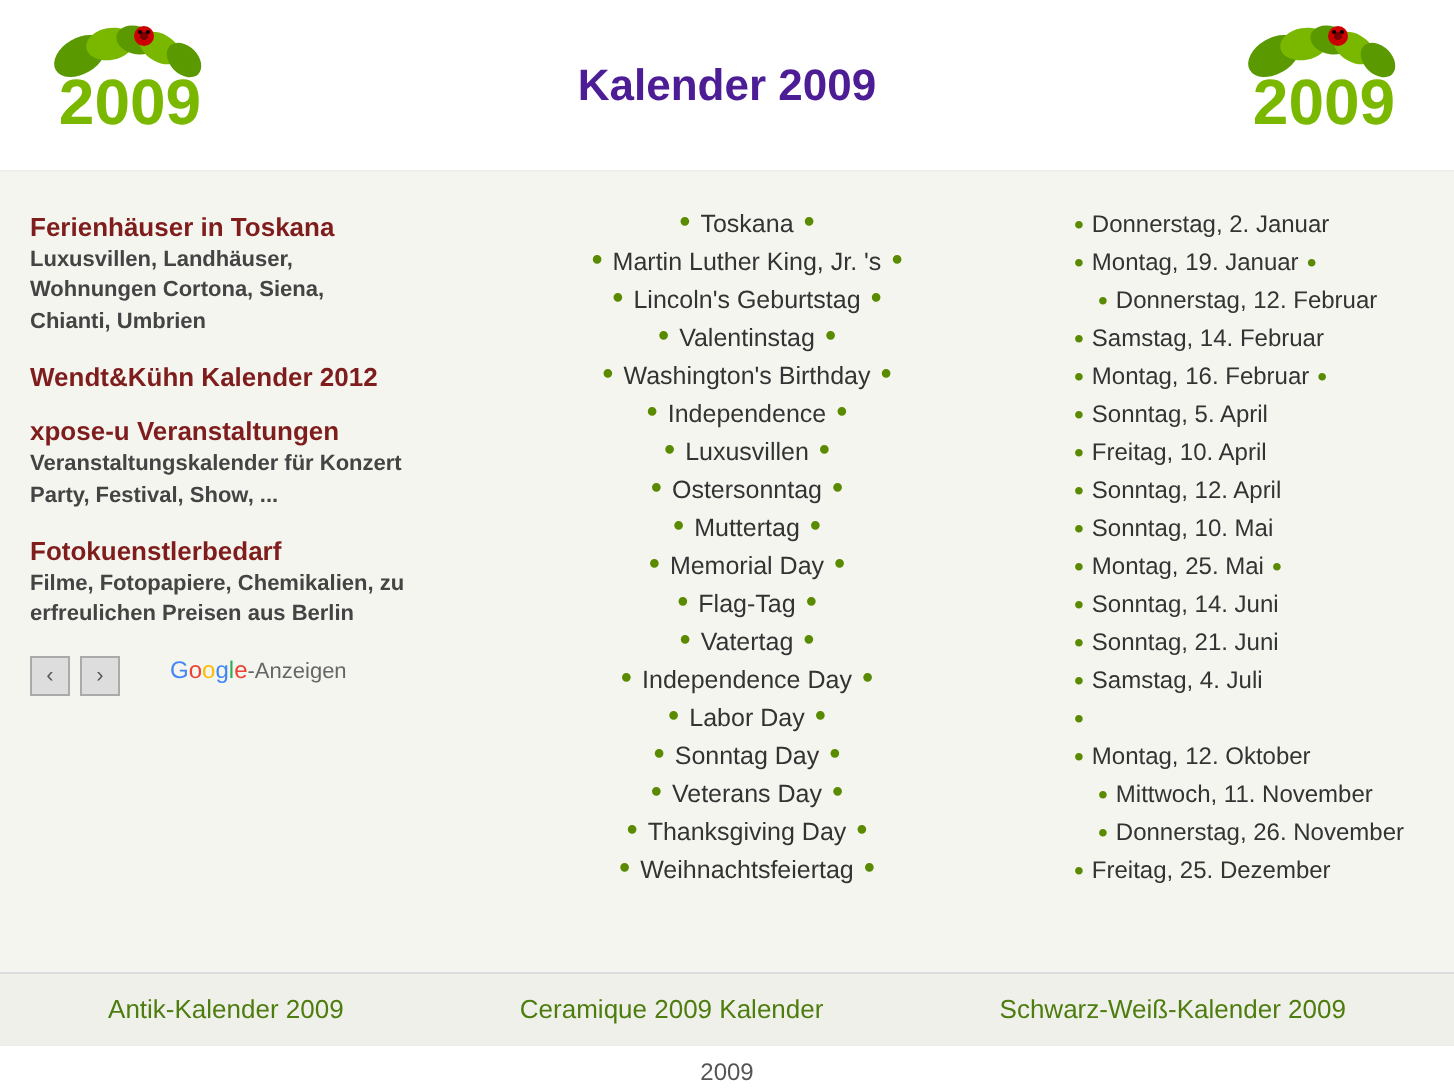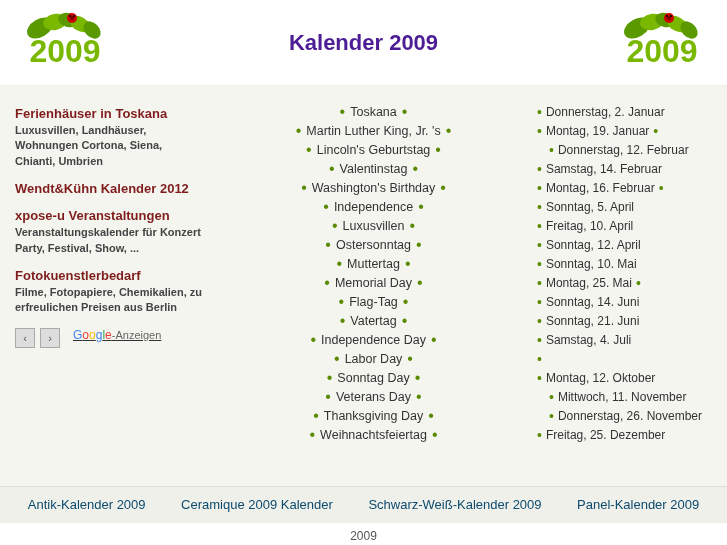--- a/index.html
+++ b/index.html
@@ -141,21 +141,21 @@
 
     
     .footer-links {
       display: flex;
       justify-content: space-around;
       padding: 10px 20px;
       background: #f0f0ea;
       border-top: 1px solid #ddd;
     }
     .footer-link {
-      color: #0c4a6e;
+      color: #4d7c0f;
       text-decoration: none;
       font-size: 13px;
     }
 
     
     .bottom-bar {
       text-align: center;
       padding: 5px;
       background: #fff;
       border-top: 1px solid #eee;
@@ -224,21 +224,21 @@
     <div class="sidebar-ad-text">Veranstaltungskalender für Konzert Party, Festival, Show, ...</div>
   </div>
         <div class="sidebar-ad-item">
     <a class="sidebar-ad-link" href="#">Fotokuenstlerbedarf</a>
     <div class="sidebar-ad-text">Filme, Fotopapiere, Chemikalien, zu erfreulichen Preisen aus Berlin</div>
   </div>
       </div>
     <div class="sidebar-nav">
       <div class="nav-btn">‹</div>
       <div class="nav-btn">›</div>
-      <span style="margin-left:8px; font-size:12px;text-decoration:underline;">
+      <span style="margin-left:20px; font-size:12px;">
         <span class="g-blue">G</span><span class="g-red">o</span><span class="g-yellow">o</span><span class="g-blue">g</span><span class="g-green">l</span><span class="g-red">e</span><span class="ads-label">-Anzeigen</span>
       </span>
     </div>
   </div>
 
   <div class="middle">
     <div id="holiday-list">
         <div class="holiday-item">
           <span class="bullet">•</span>
           <span>Toskana</span>
@@ -411,19 +411,18 @@
       </div>
   </div>
 
 </div>
 
 <div class="footer-links">
   <div id="footer-link-container" style="display: flex; gap: 20px; width: 100%; justify-content: space-around;">
       <a class="footer-link" href="#">Antik-Kalender 2009</a>
       <a class="footer-link" href="#">Ceramique 2009 Kalender</a>
       <a class="footer-link" href="#">Schwarz-Weiß-Kalender 2009</a>
-      <a class="footer-link" href="#">Panel-Kalender 2009</a>
     </div>
 </div>
 
 <div class="bottom-bar">
   <span class="bottom-bar-text">2009</span>
 </div>
 
 </body></html>

